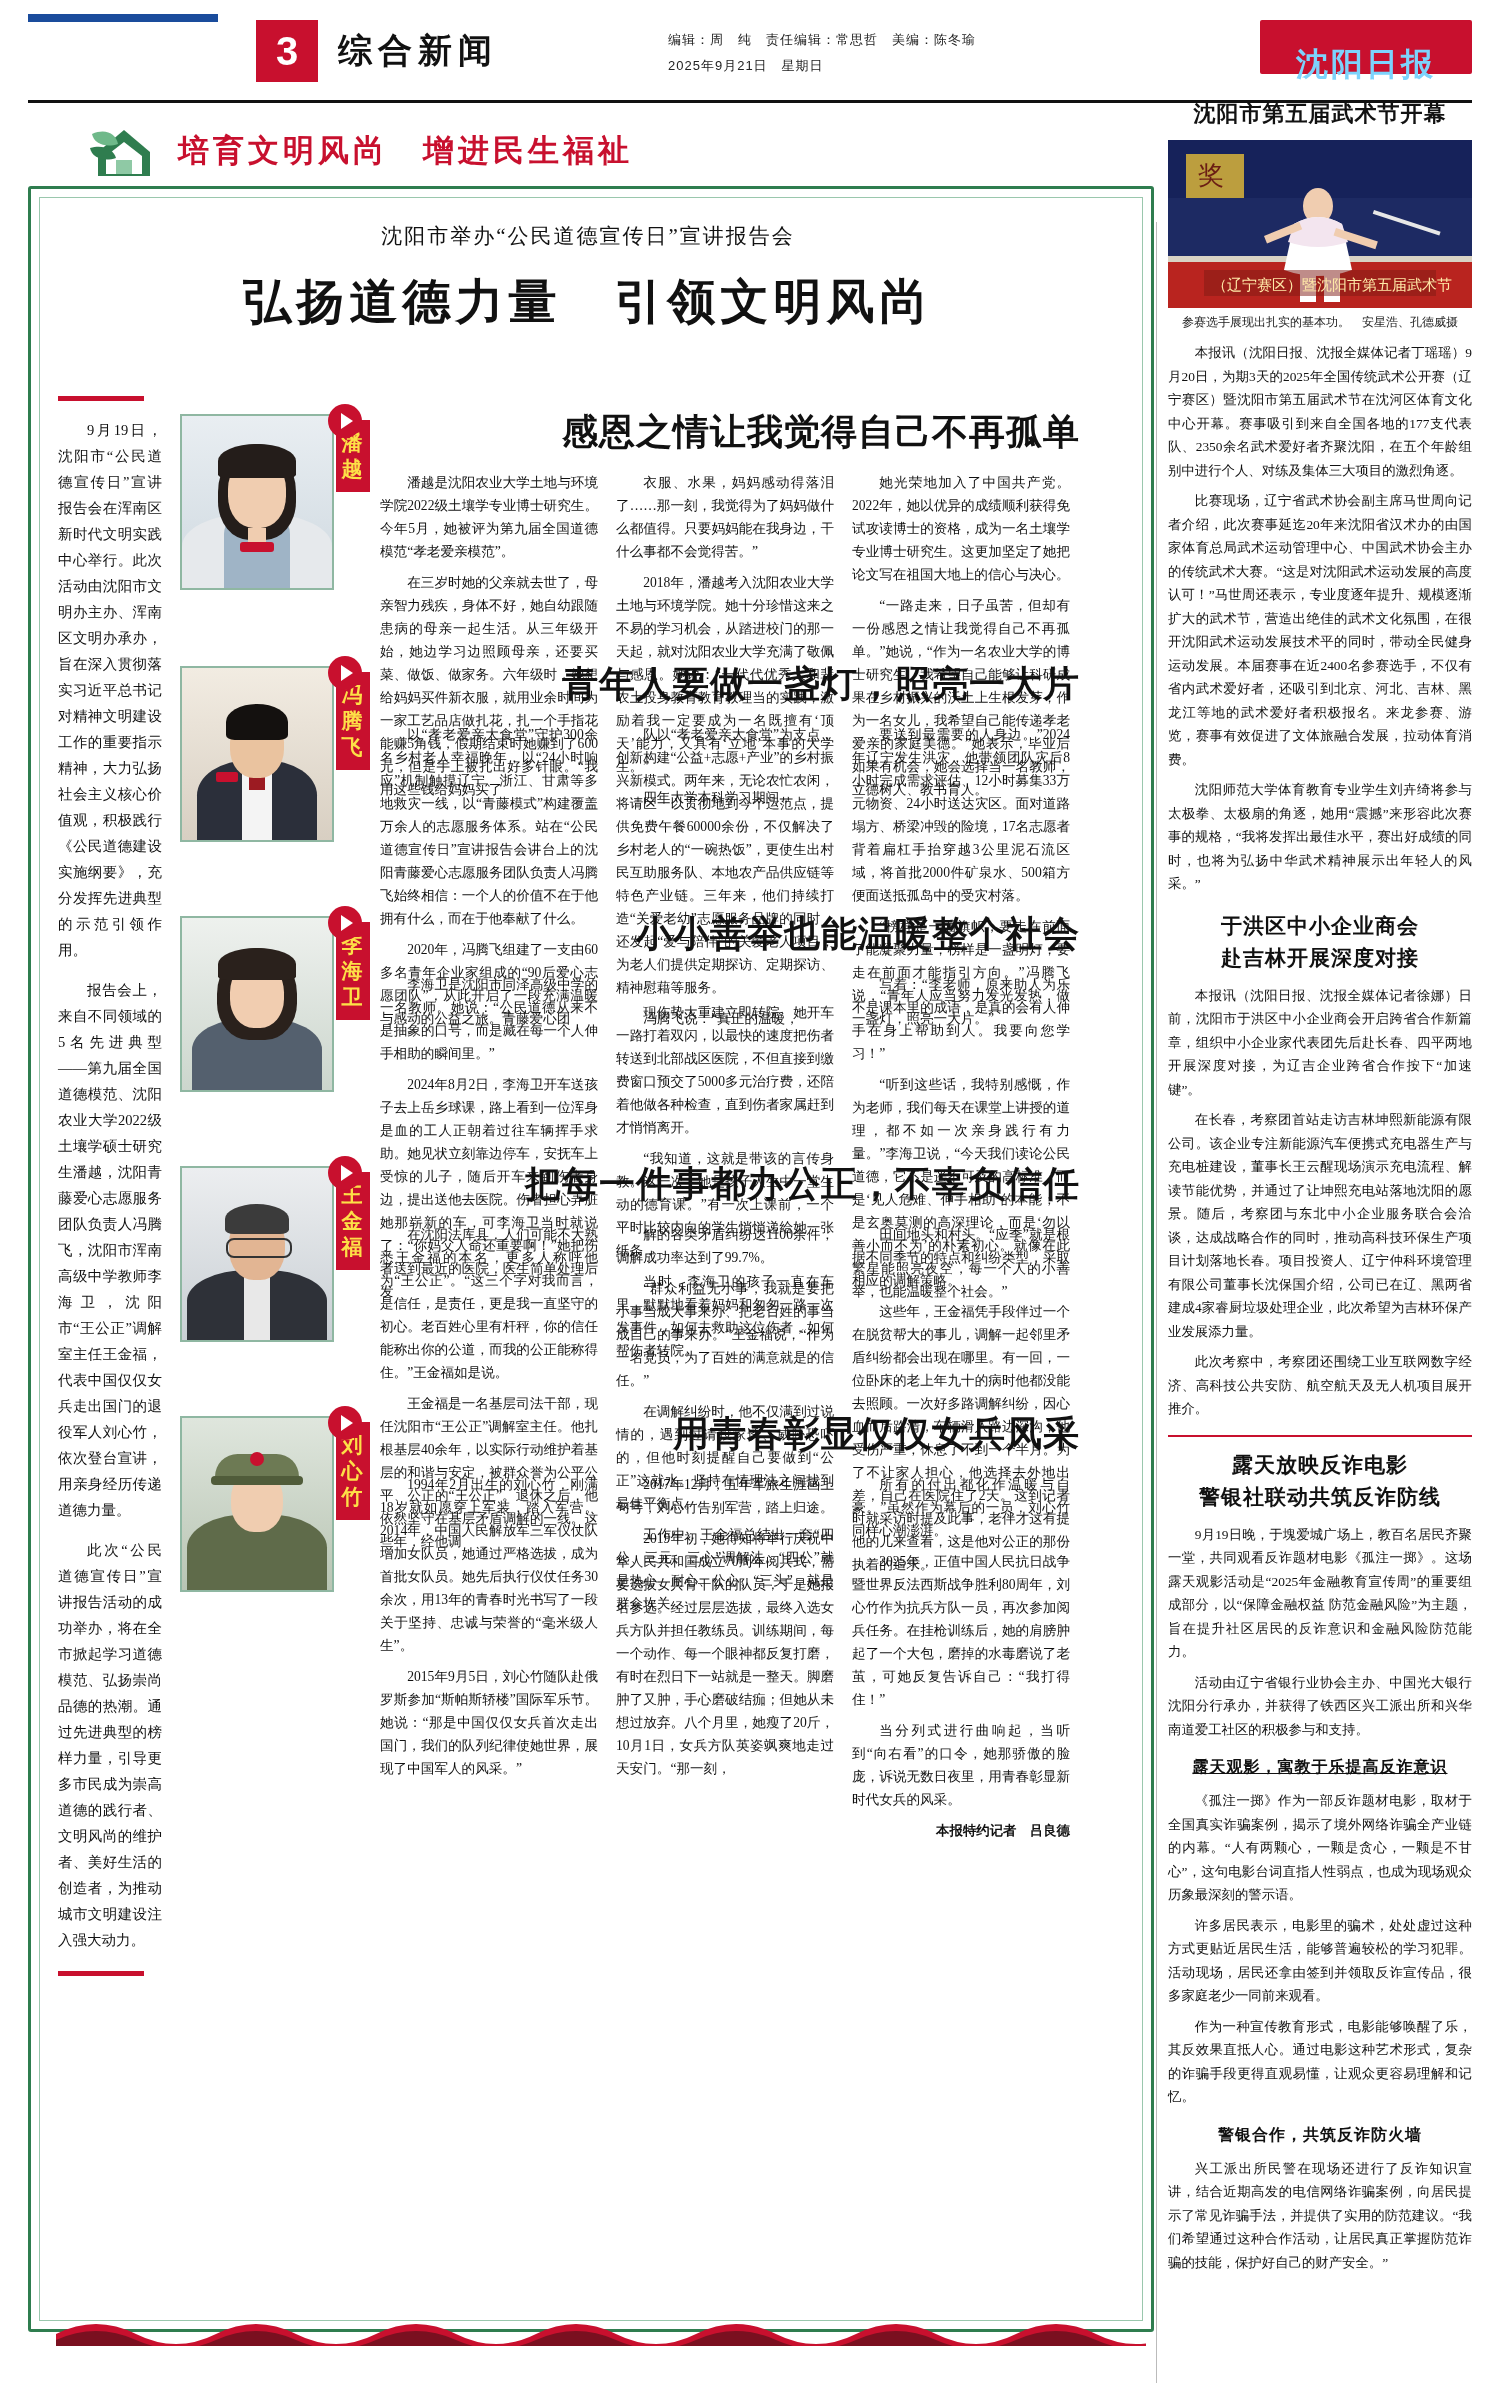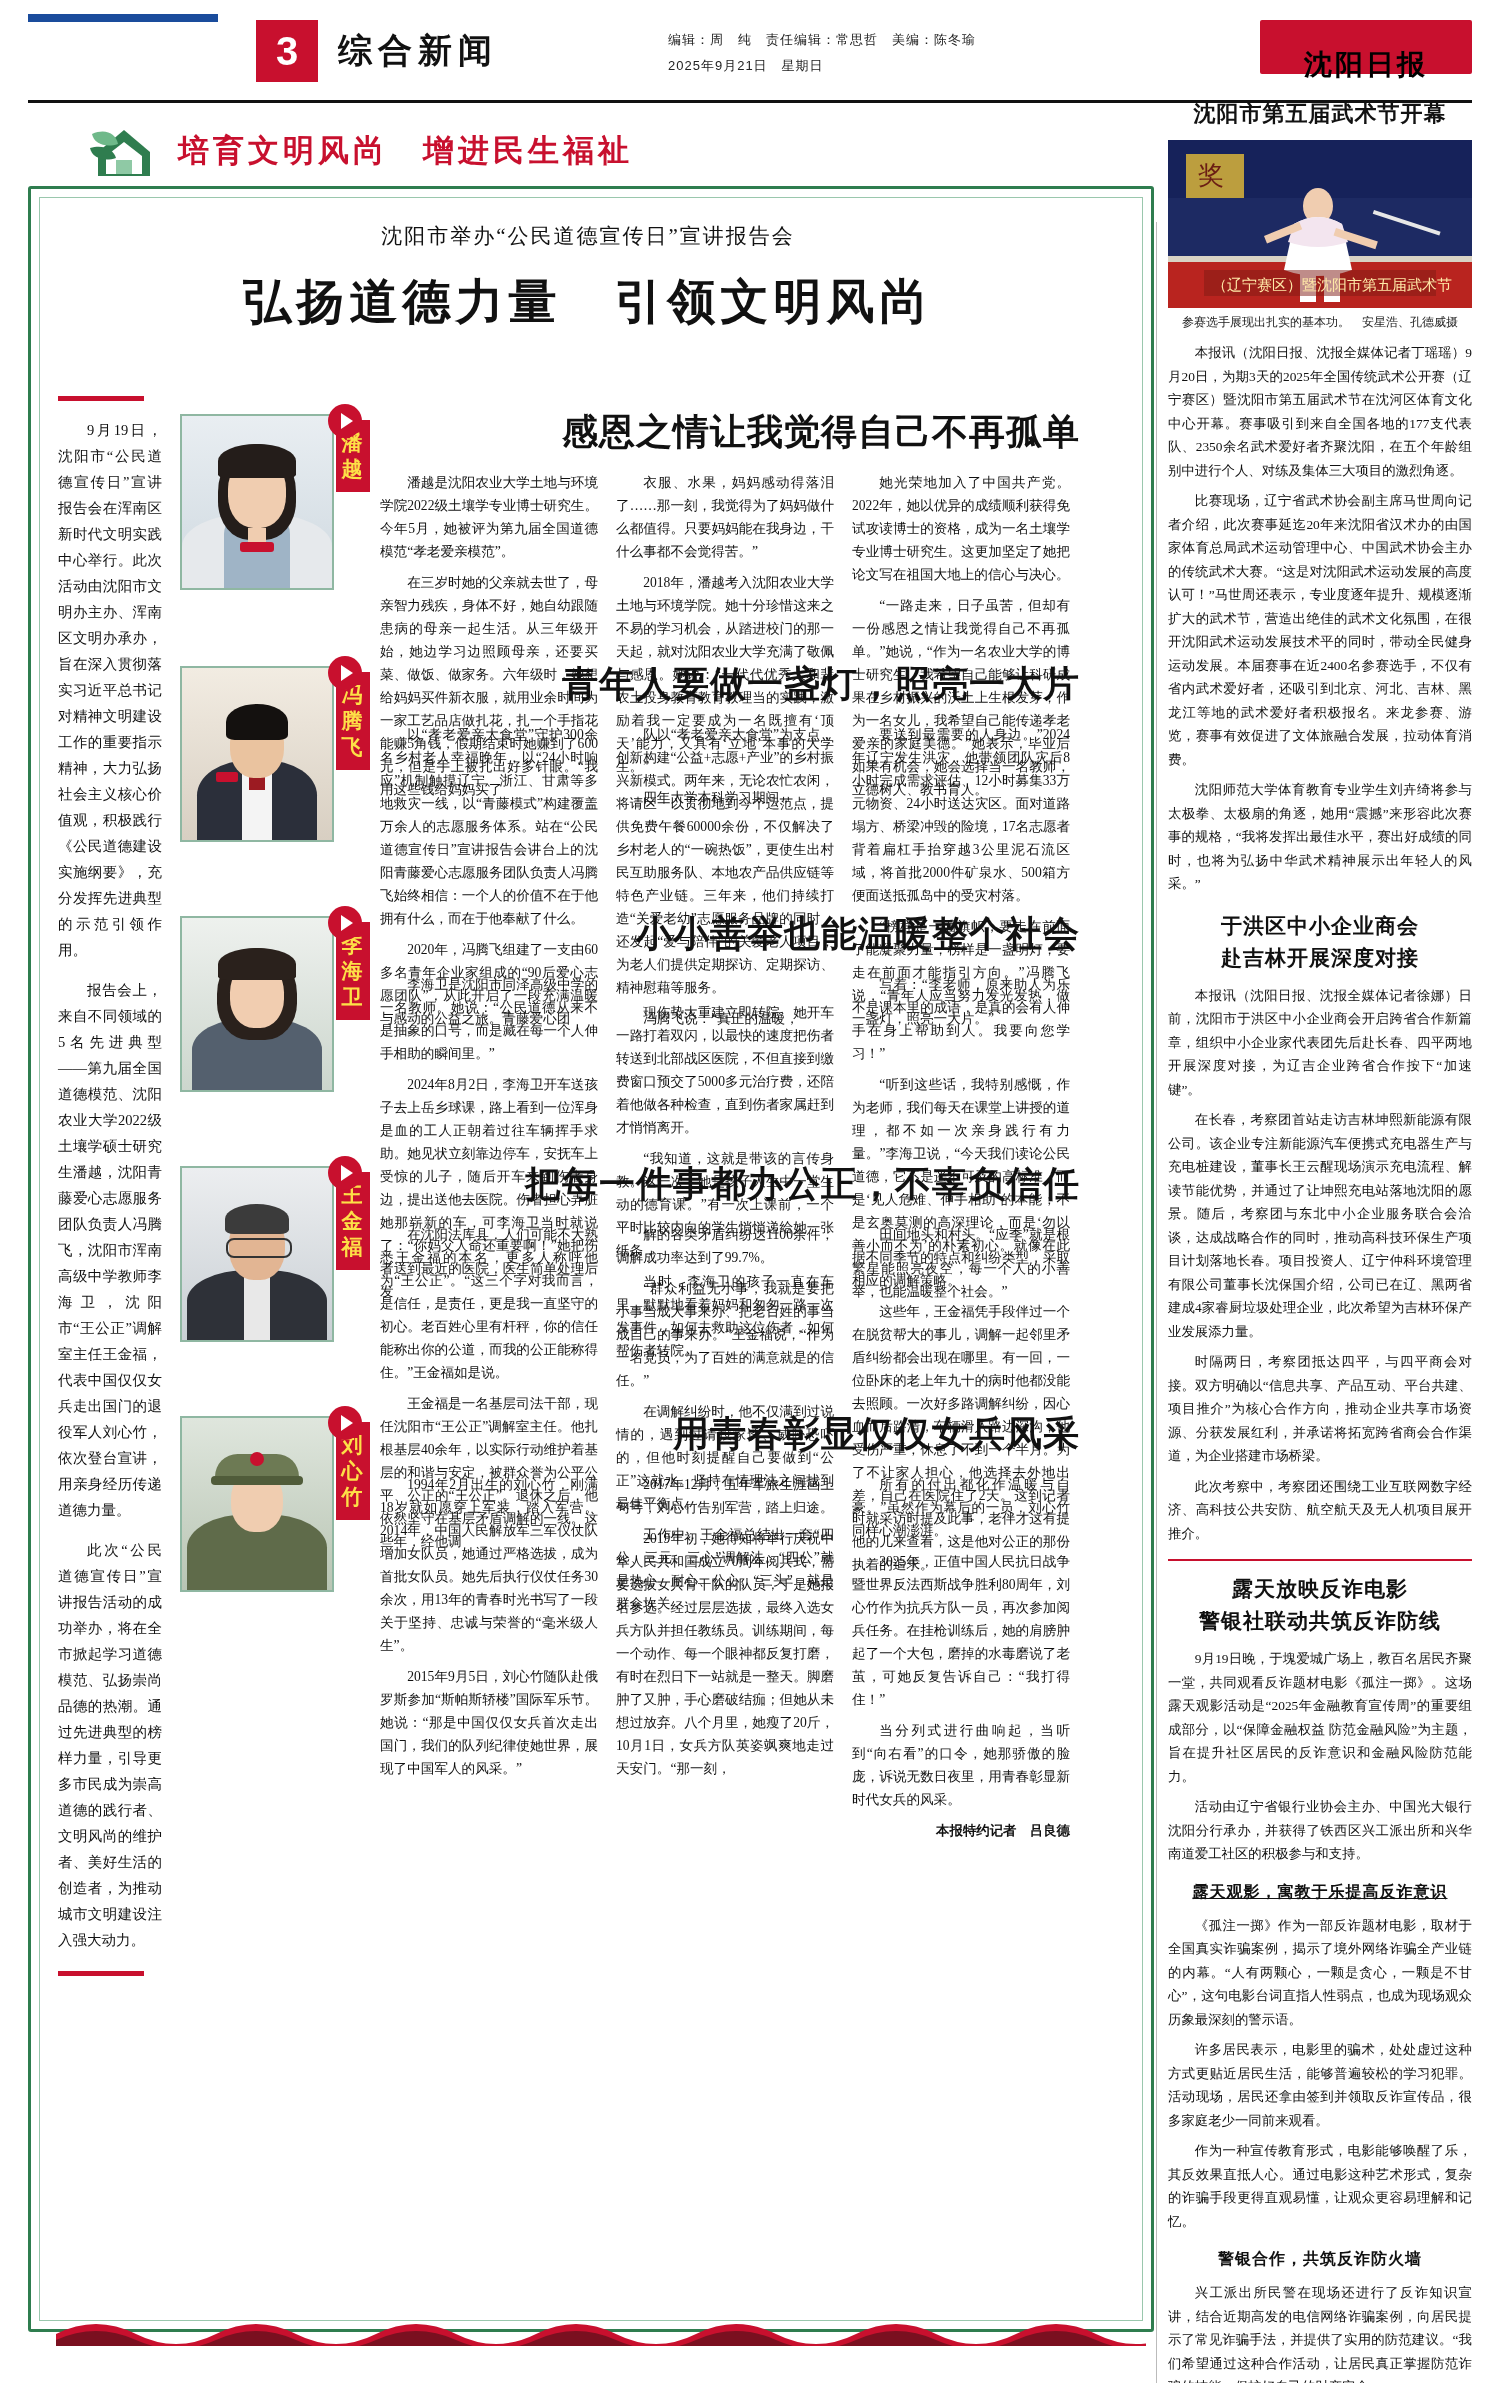--- a/index.html
+++ b/index.html
@@ -18,21 +18,21 @@
   .page-num-box{position:absolute;left:228px;top:6px;width:62px;height:62px;background:#c8102e;color:#fff;
       display:flex;align-items:center;justify-content:center;font-size:40px;font-weight:bold;font-family:"Liberation Sans",sans-serif;}
   .section-title{position:absolute;left:310px;top:14px;font-size:34px;font-weight:bold;letter-spacing:6px;
       font-family:"Liberation Serif",serif;}
   .edit-line{position:absolute;left:640px;top:16px;font-size:13px;line-height:20px;color:#222;letter-spacing:1px;
       font-family:"Liberation Sans",sans-serif;}
   .edit-line .l2{display:block;margin-top:6px;}
   .top-rule{position:absolute;left:0;top:0;width:190px;height:8px;background:#1a4c9c;}
   .nameplate{position:absolute;right:0;top:6px;width:212px;height:54px;background:#c8102e;border-radius:2px;
       display:flex;align-items:center;justify-content:center;}
-  .nameplate span{color:#000000;font-size:28px;font-weight:bold;letter-spacing:3px;font-family:"Liberation Serif",serif;margin-top:35px;}
+  .nameplate span{color:#7dd3fc;font-size:32px;font-weight:bold;letter-spacing:3px;font-family:"Liberation Serif",serif;margin-top:35px;}
 
   
   .body-wrap{position:absolute;left:28px;top:112px;width:1444px;height:2230px;}
   .left-zone{position:absolute;left:0;top:0;width:1120px;height:2230px;}
   .right-zone{position:absolute;left:1140px;top:-28px;width:304px;height:2260px;}
 
   
   .banner{position:relative;height:64px;margin-bottom:6px;}
   .banner-house{position:absolute;left:62px;top:-8px;width:72px;height:64px;}
   .banner-text{position:absolute;left:150px;top:4px;font-size:31px;font-weight:bold;color:#c8102e;letter-spacing:4px;}
@@ -342,21 +342,20 @@
         <p>本报讯（沈阳日报、沈报全媒体记者丁瑶瑶）9月20日，为期3天的2025年全国传统武术公开赛（辽宁赛区）暨沈阳市第五届武术节在沈河区体育文化中心开幕。赛事吸引到来自全国各地的177支代表队、2350余名武术爱好者齐聚沈阳，在五个年龄组别中进行个人、对练及集体三大项目的激烈角逐。</p>
         <p>比赛现场，辽宁省武术协会副主席马世周向记者介绍，此次赛事延迄20年来沈阳省汉术办的由国家体育总局武术运动管理中心、中国武术协会主办的传统武术大赛。“这是对沈阳武术运动发展的高度认可！”马世周还表示，专业度逐年提升、规模逐渐扩大的武术节，营造出绝佳的武术文化氛围，在很开沈阳武术运动发展技术平的同时，带动全民健身运动发展。本届赛事在近2400名参赛选手，不仅有省内武术爱好者，还吸引到北京、河北、吉林、黑龙江等地的武术爱好者积极报名。来龙参赛、游览，赛事有效促进了文体旅融合发展，拉动体育消费。</p>
         <p>沈阳师范大学体育教育专业学生刘卉绮将参与太极拳、太极扇的角逐，她用“震撼”来形容此次赛事的规格，“我将发挥出最佳水平，赛出好成绩的同时，也将为弘扬中华武术精神展示出年轻人的风采。”</p>
       </div>
 
       <h3 class="r-head two" style="white-space:pre-line;margin-top:14px;">于洪区中小企业商会
 赴吉林开展深度对接</h3>
       <div class="r-text">
         <p>本报讯（沈阳日报、沈报全媒体记者徐娜）日前，沈阳市于洪区中小企业商会开启跨省合作新篇章，组织中小企业家代表团先后赴长春、四平两地开展深度对接，为辽吉企业跨省合作按下“加速键”。</p>
         <p>在长春，考察团首站走访吉林坤熙新能源有限公司。该企业专注新能源汽车便携式充电器生产与充电桩建设，董事长王云醒现场演示充电流程、解读节能优势，并通过了让坤熙充电站落地沈阳的愿景。随后，考察团与东北中小企业服务联合会洽谈，达成战略合作的同时，推动高科技环保生产项目计划落地长春。项目投资人、辽宁仲科环境管理有限公司董事长沈保国介绍，公司已在辽、黑两省建成4家睿厨垃圾处理企业，此次希望为吉林环保产业发展添力量。</p>
-        <p>时隔两日，考察团抵达四平，与四平商会对接。双方明确以“信息共享、产品互动、平台共建、项目推介”为核心合作方向，推动企业共享市场资源、分获发展红利，并承诺将拓宽跨省商会合作渠道，为企业搭建市场桥梁。</p>
         <p>此次考察中，考察团还围绕工业互联网数字经济、高科技公共安防、航空航天及无人机项目展开推介。</p>
       </div>
 
       <div class="r-rule"></div>
 
       <h3 class="r-head two" style="white-space:pre-line;">露天放映反诈电影
 警银社联动共筑反诈防线</h3>
       <div class="r-text">
         <p>9月19日晚，于塊爱城广场上，教百名居民齐聚一堂，共同观看反诈题材电影《孤注一掷》。这场露天观影活动是“2025年金融教育宣传周”的重要组成部分，以“保障金融权益 防范金融风险”为主题，旨在提升社区居民的反诈意识和金融风险防范能力。</p>
         <p>活动由辽宁省银行业协会主办、中国光大银行沈阳分行承办，并获得了铁西区兴工派出所和兴华南道爱工社区的积极参与和支持。</p>

